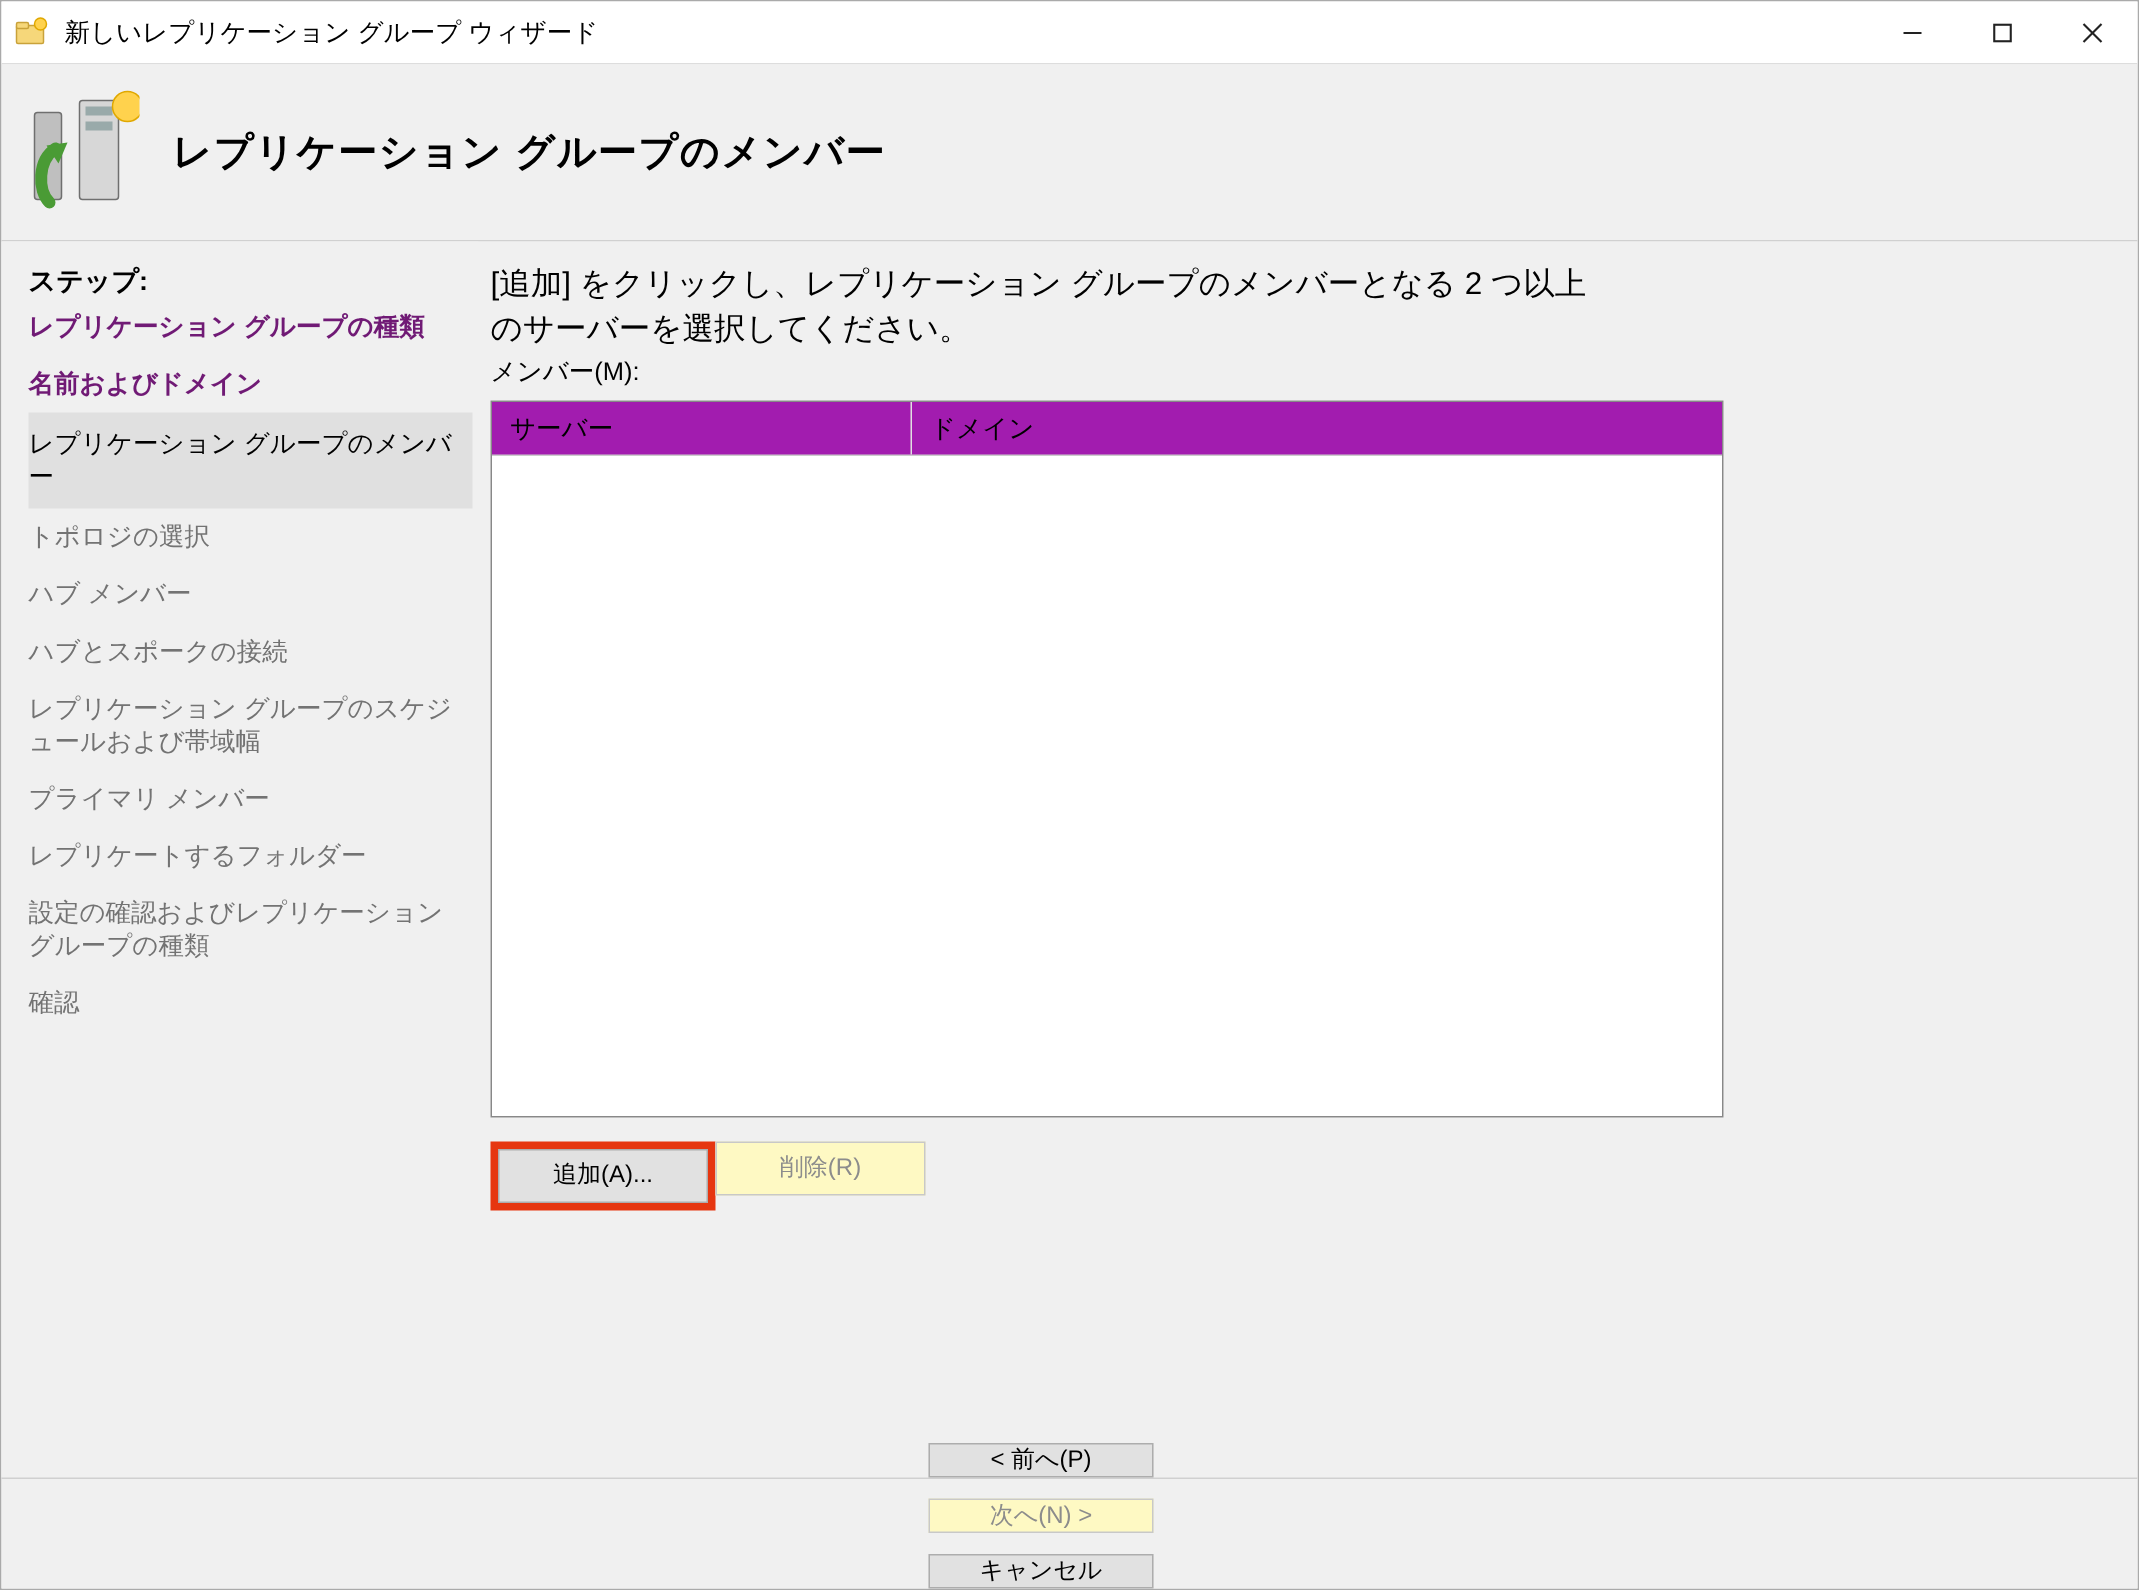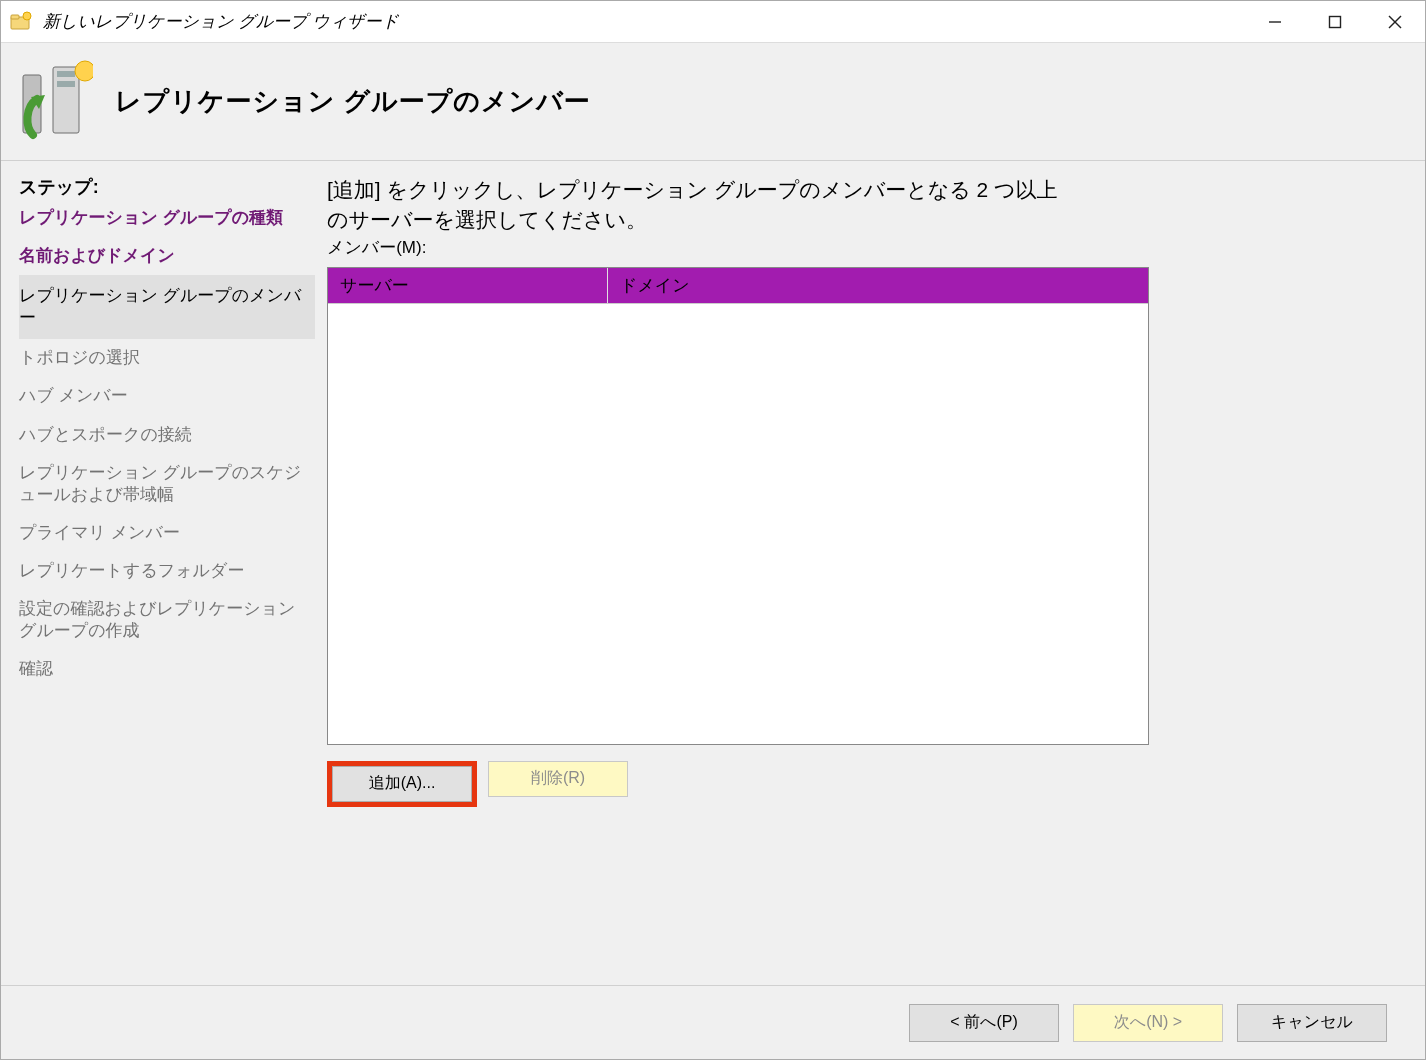--- a/index.html
+++ b/index.html
@@ -27,21 +27,21 @@
     background: #fff;
     border-bottom: 1px solid #ddd;
     padding-left: 8px;
   }
   .titlebar-icon {
     width: 24px; height: 24px;
     margin-right: 10px;
     position: relative;
   }
   .titlebar-icon svg { width: 24px; height: 24px; }
-  .titlebar-title { flex: 0 0 auto; font-size: 17px; font-style: italic; }
+  .titlebar-title { flex: 0 0 auto; font-size: 17px; }
   .titlebar-spacer { flex: 1; }
   .winctl {
     width: 60px; height: 42px;
     display: flex; align-items: center; justify-content: center;
     font-size: 14px;
     color: #222;
   }
   .winctl svg { stroke: #222; }
   
   .header-band {
@@ -124,21 +124,21 @@
   .col {
     padding: 6px 12px;
     font-size: 17px;
     border-right: 1px solid #e0e0e0;
   }
   .col.server { width: 280px; }
   .col.domain { flex: 1; border-right: none; }
   .action-row {
     margin-top: 16px;
     display: flex;
-    gap: 11px;
+    gap: 0;
   }
   .highlight-wrap {
     padding: 5px;
     background: #e63610;
     display: inline-block;
   }
   .btn {
     height: 36px;
     min-width: 140px;
     border: 1px solid #adadad;
@@ -158,20 +158,21 @@
   
   .footer {
     height: 74px;
     background: #f0f0f0;
     border-top: 1px solid #d0d0d0;
     display:flex;
     align-items:center;
     justify-content:flex-end;
     gap: 14px;
     padding-right: 38px;
+    flex-direction: column;
   }
   .footer .btn { min-width: 150px; height: 38px; }
 </style>
 </head>
 <body>
 
 <div class="window">
 
   <div class="titlebar">
     <span class="titlebar-icon">
@@ -223,21 +224,21 @@
       <div id="steps-container">
           <div class="step visited">レプリケーション グループの種類</div>
           <div class="step visited">名前およびドメイン</div>
           <div class="step current">レプリケーション グループのメンバー</div>
           <div class="step future">トポロジの選択</div>
           <div class="step future">ハブ メンバー</div>
           <div class="step future">ハブとスポークの接続</div>
           <div class="step future">レプリケーション グループのスケジュールおよび帯域幅</div>
           <div class="step future">プライマリ メンバー</div>
           <div class="step future">レプリケートするフォルダー</div>
-          <div class="step future">設定の確認およびレプリケーション グループの作成</div>
+          <div class="step future">設定の確認およびレプリケーション グループの種類</div>
           <div class="step future">確認</div>
         </div>
     </div>
 
     <div class="main">
       <div class="instruction">[追加] をクリックし、レプリケーション グループのメンバーとなる 2 つ以上のサーバーを選択してください。</div>
       <div class="members-label">メンバー(M):</div>
 
       <div class="members-table">
         <div class="members-table-header">

